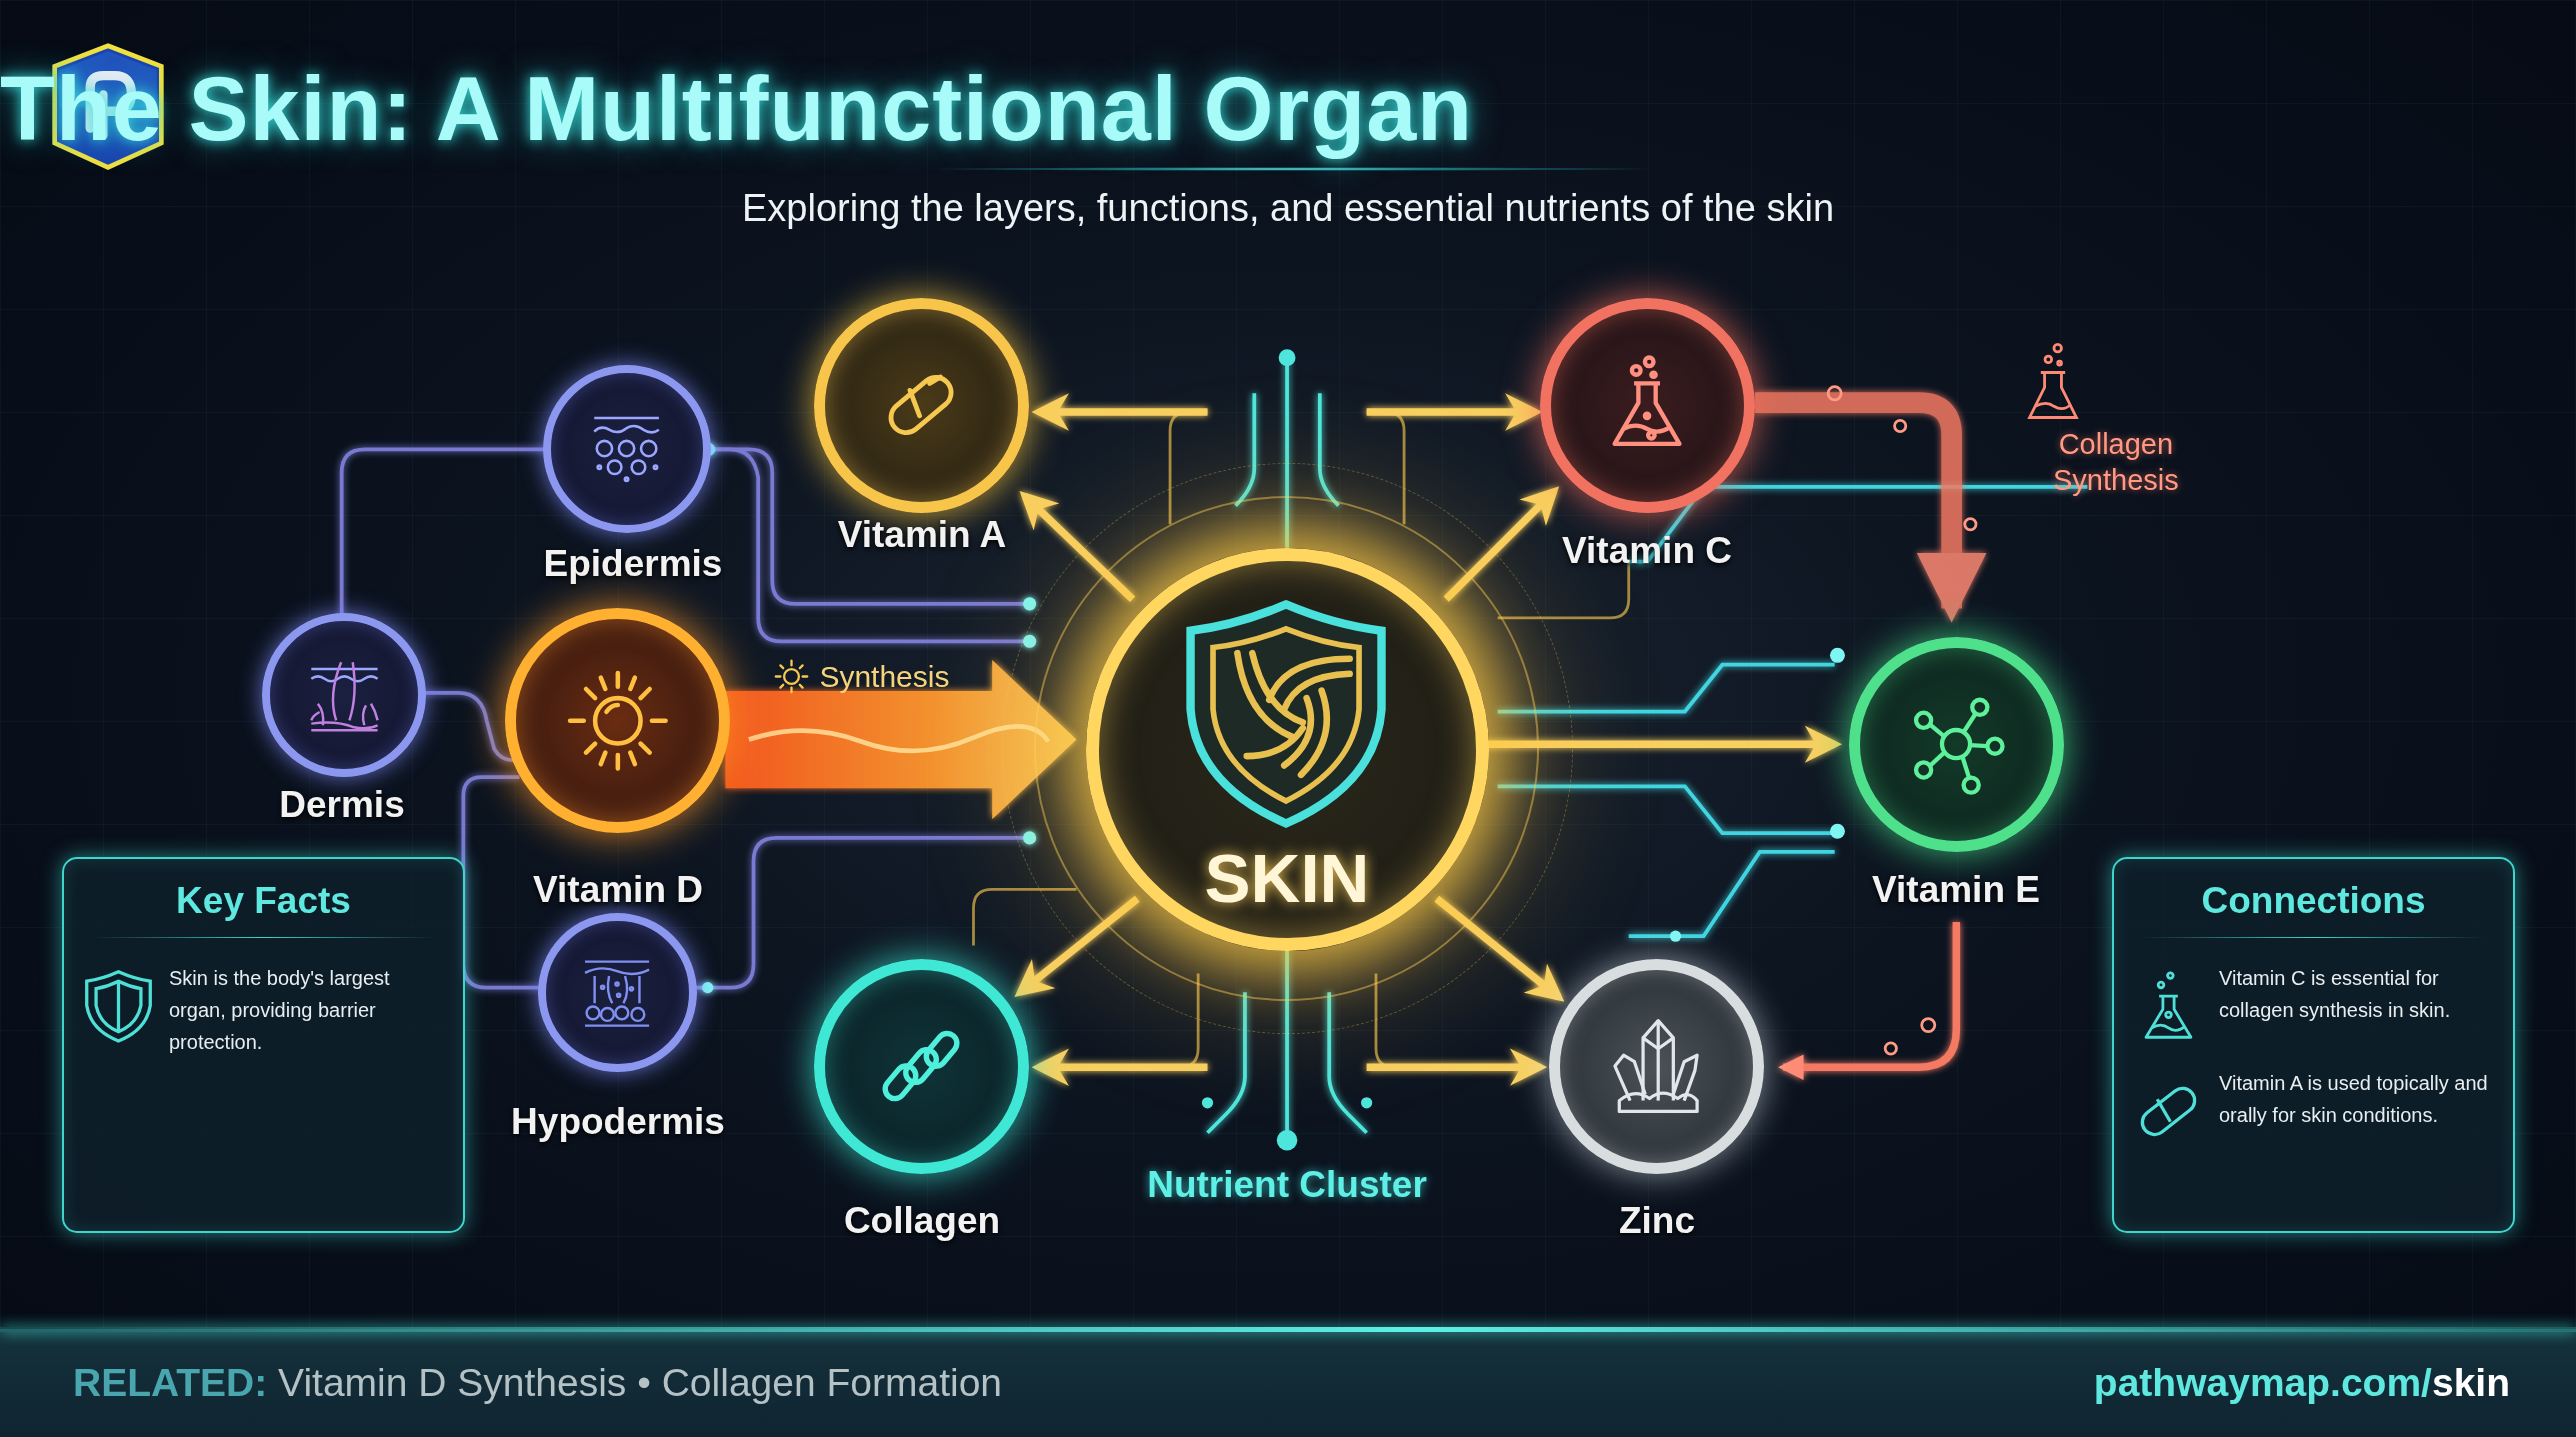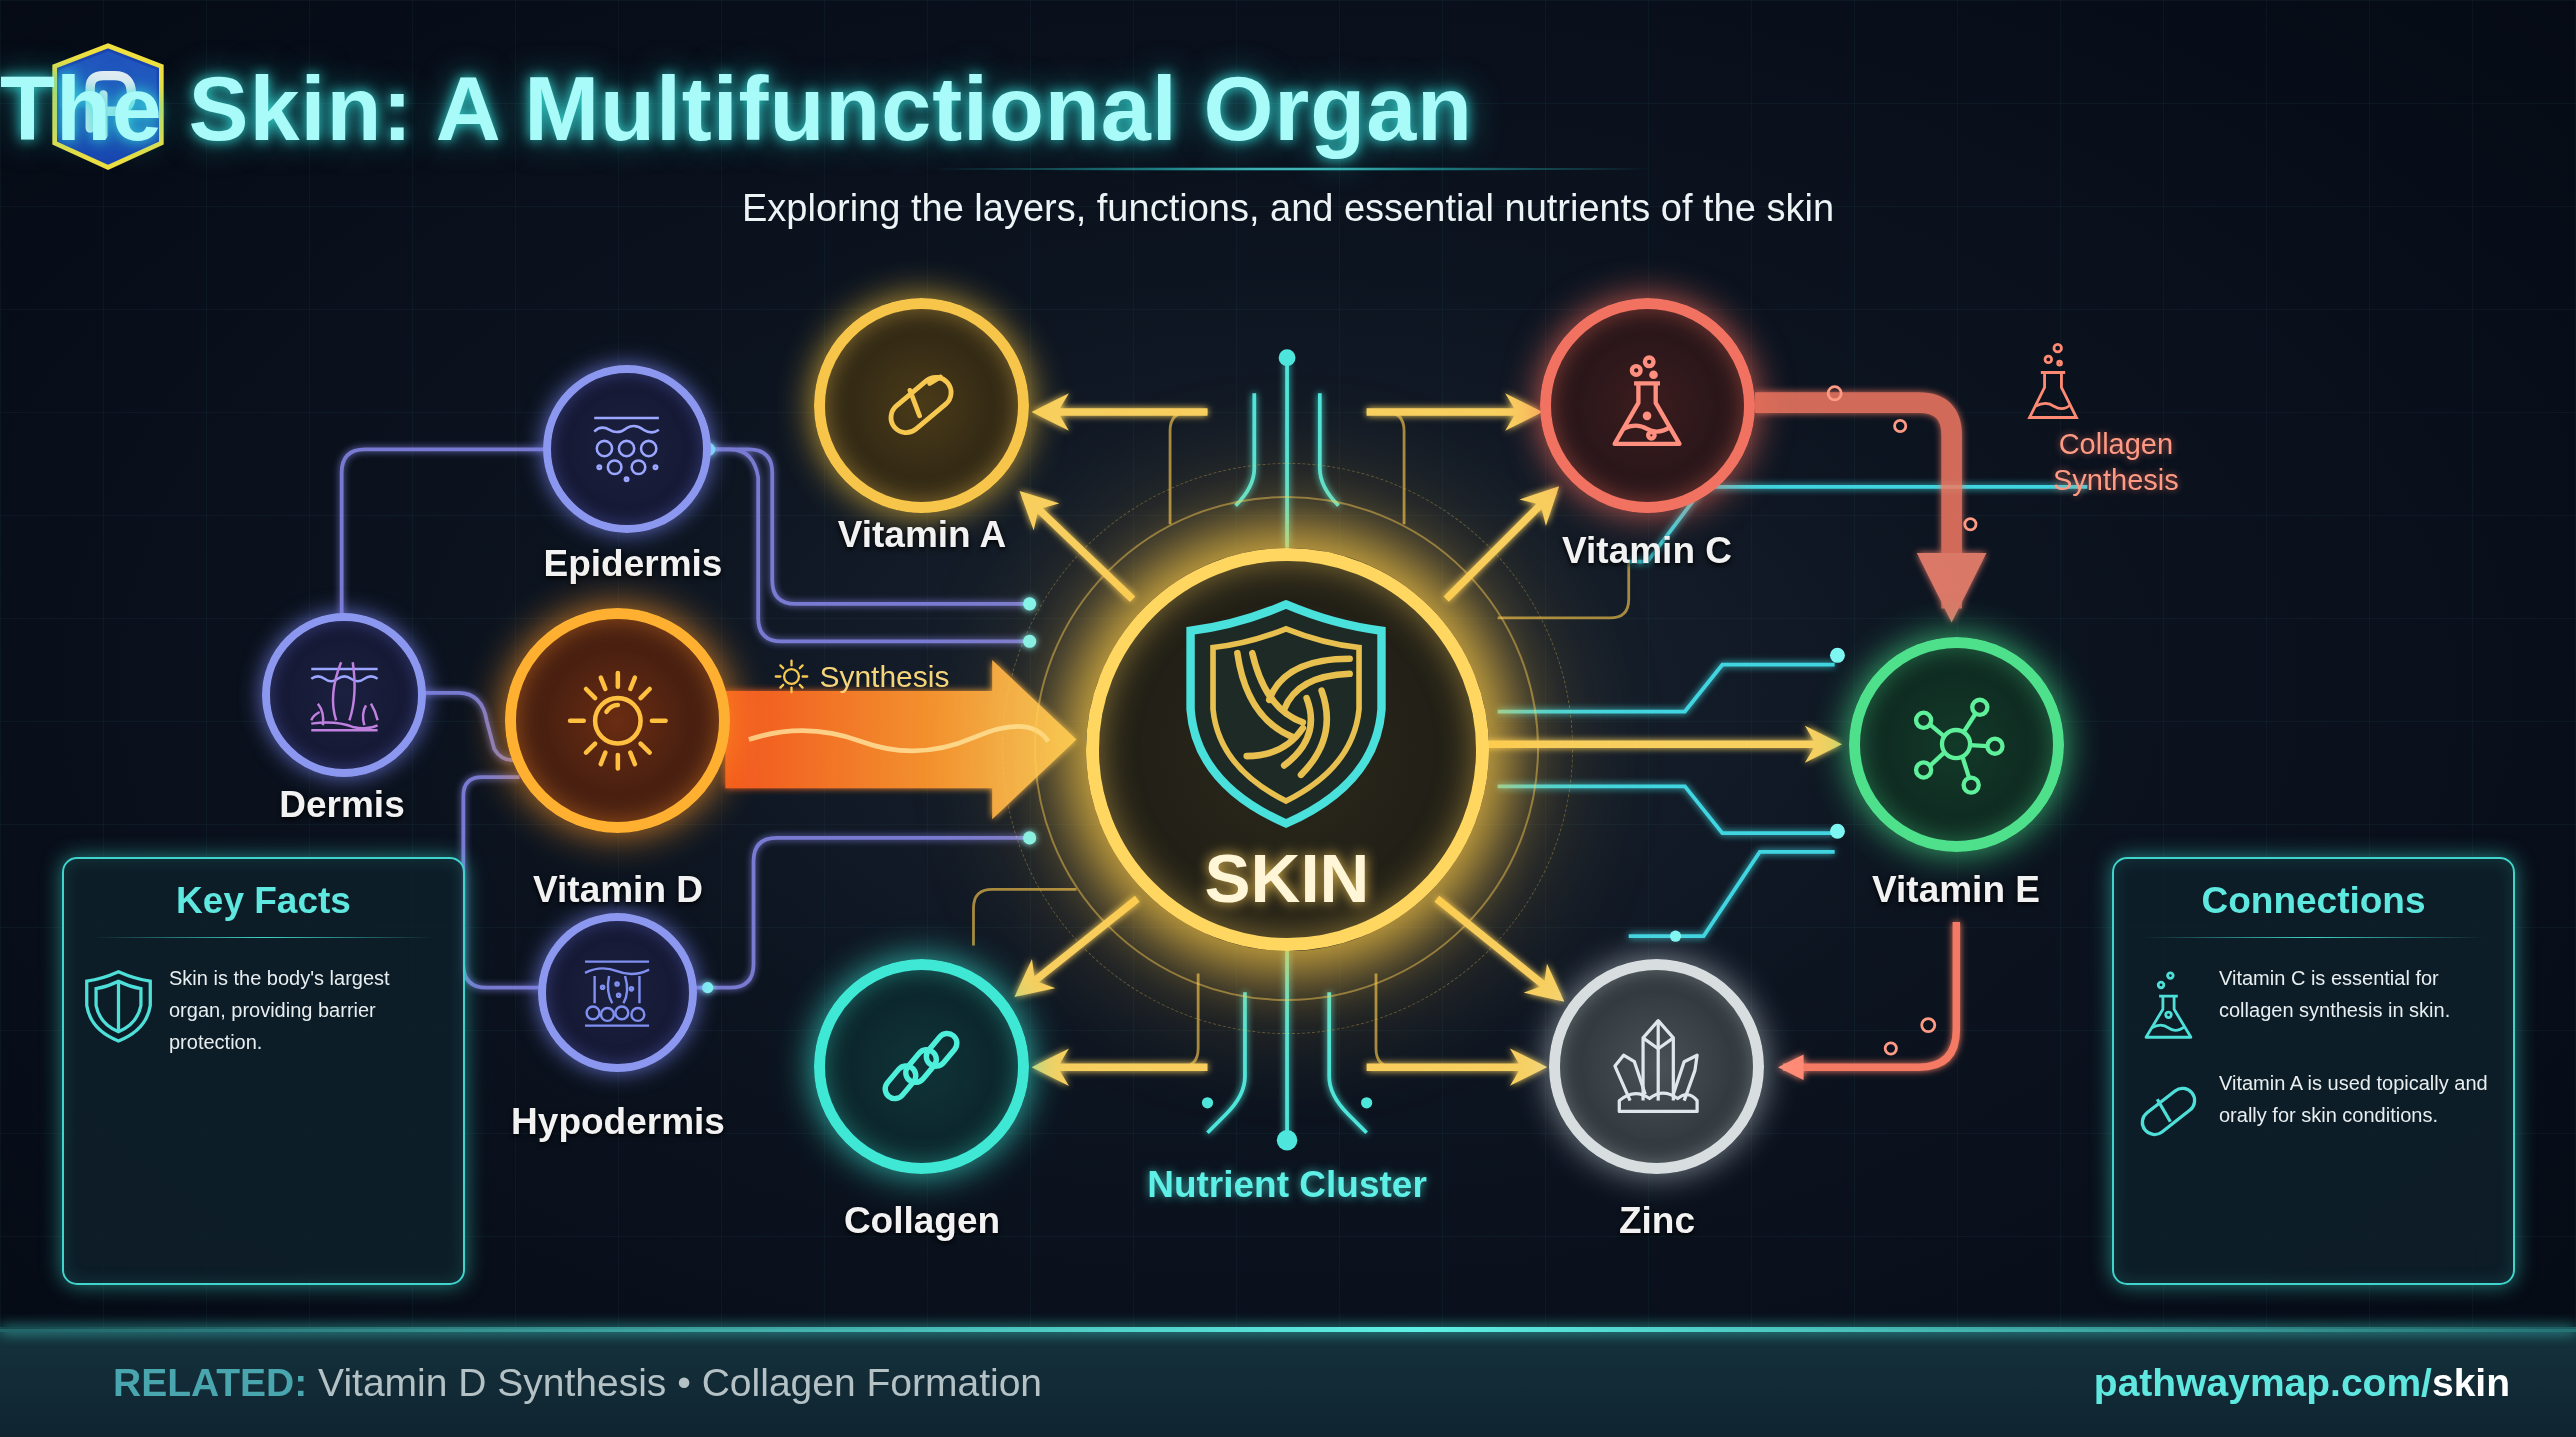--- a/index.html
+++ b/index.html
@@ -51,36 +51,36 @@
   .skin-ring { position:absolute; left:1034px; top:496px; width:505px; height:505px; border-radius:50%; border:2.8px solid rgba(255,210,90,0.45); box-sizing:border-box; }
   .skin-ring2 { position:absolute; left:1002px; top:463px; width:571px; height:571px; border-radius:50%; border:1.9px dashed rgba(255,210,90,0.3); box-sizing:border-box; }
   .skin-shield { position:absolute; left:1181px; top:597px; width:211px; height:234px; }
   .skin-label { position:absolute; left:1287px; top:839px; transform:translateX(-50%); font-size:69px; font-weight:bold; color:#fff6d8; text-shadow:0 0 13px rgba(255,210,90,0.9); }
   .cluster-label { position:absolute; left:1287px; top:1164px; transform:translateX(-50%); font-size:37px; font-weight:bold; color:#5ef0e6; text-shadow:0 0 9.4px rgba(70,230,220,0.7); white-space:nowrap; }
   .synth-label { position:absolute; left:773px; top:658px; font-size:30px; color:#f6d47a; white-space:nowrap; display:flex; align-items:center; gap:9.4px; }
   .synth-label svg { width:37px; height:37px; }
   .collagen-synth { position:absolute; left:2053px; top:426px; font-size:29px; color:#ff9a84; text-align:center; line-height:36px; text-shadow:0 0 7.5px rgba(255,120,100,0.6); }
   .collagen-synth-icon { position:absolute; left:2022px; top:335px; width:62px; height:90px; }
   .panel {
-    position:absolute; top:857px; width:403px; height:428px; box-sizing:border-box;
+    position:absolute; top:857px; width:403px; height:376px; box-sizing:border-box;
     border:2.8px solid #3fd5cc; border-radius:15px;
     background: rgba(14,32,42,0.85);
     box-shadow:0 0 20.6px rgba(60,220,210,0.55), inset 0 0 17px rgba(60,220,210,0.15);
   }
   .panel-title { text-align:center; font-size:37px; font-weight:bold; color:#5ee8e0; margin-top:20.6px; }
   .panel-sep { height:1.9px; margin:15px 28px 0; background:linear-gradient(90deg, transparent, #3fd5cc, transparent); }
   .panel-item { display:flex; align-items:flex-start; margin:24px 19px 0 19px; }
   .panel-item svg { flex:0 0 auto; width:71px; height:75px; margin-right:15px; margin-top:5.6px; }
   .panel-item .txt { font-size:20px; line-height:32px; color:#e8eef0; }
   .footer {
     position:absolute; left:0; top:1329px; width:2576px; height:109px;
     background: linear-gradient(180deg, #15323c 0%, #0f2430 100%);
   }
   .footer-line { position:absolute; left:0; top:1327px; width:2576px; height:4.7px; background:linear-gradient(90deg, rgba(60,210,200,0.3), #5ef0e6 55%, rgba(60,210,200,0.4)); box-shadow:0 0 13px #3fd5cc; }
-  .related { position:absolute; left:73px; top:1361px; font-size:39px; color:#b4c2c6; white-space:nowrap;margin-left:40px; }
+  .related { position:absolute; left:73px; top:1361px; font-size:39px; color:#b4c2c6; white-space:nowrap; }
   .related .rl { color:#4aa6ae; font-weight:bold; }
   .url { position:absolute; right:66px; top:1361px; font-size:39px; font-weight:bold; color:#5ee8e0; white-space:nowrap; }
   .url .path { color:#ffffff; }
 </style>
 </head>
 <body>
 
 <div class="grid"></div>
 
 <svg class="wires" width="2576" height="1438" viewBox="0 0 2752 1536">

